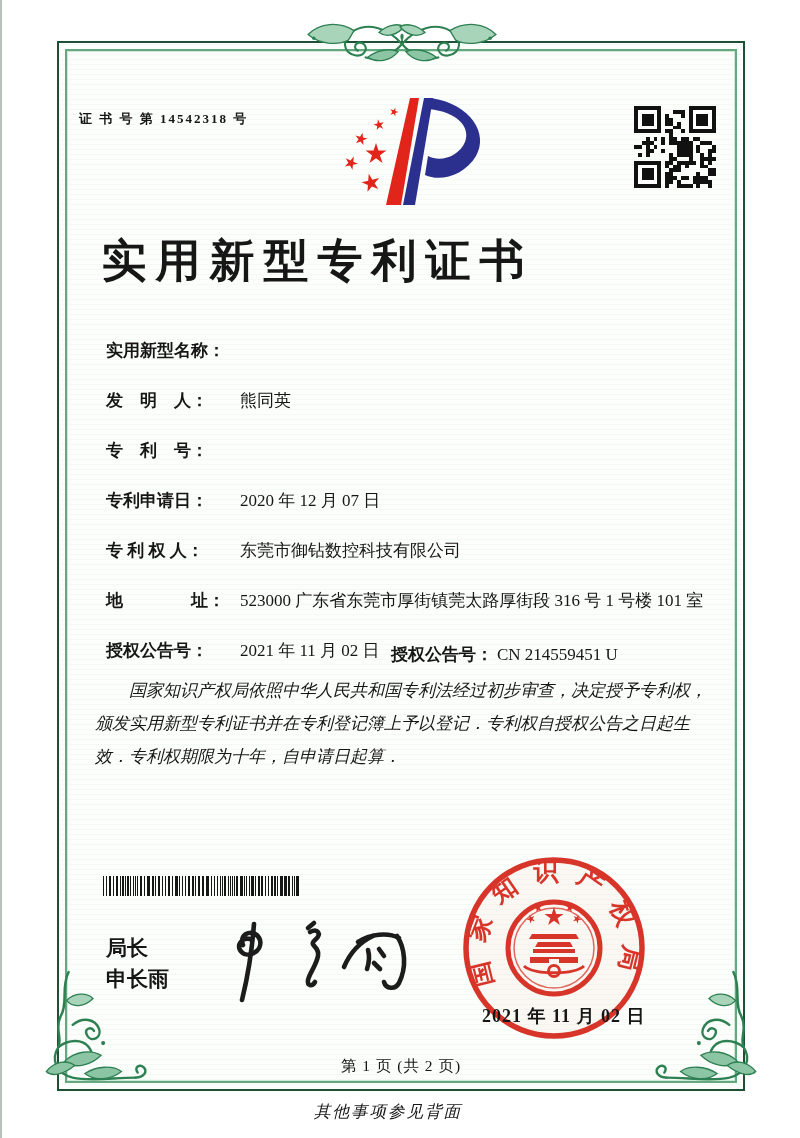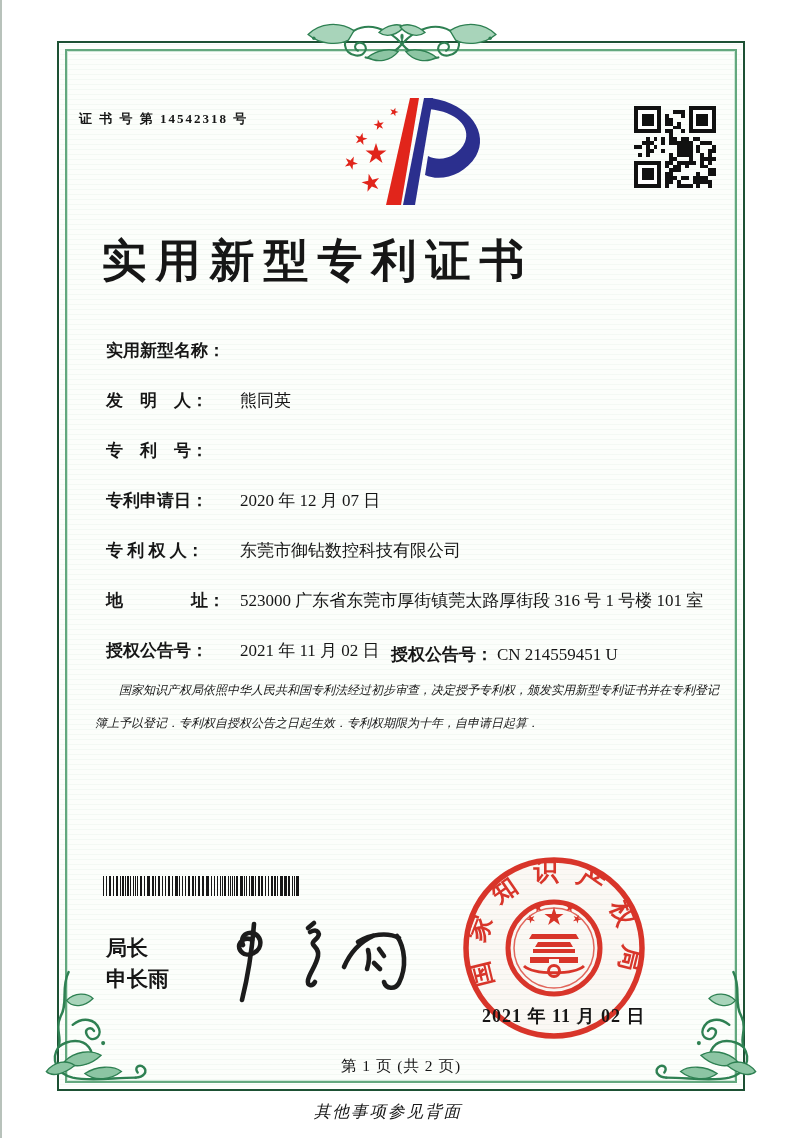--- a/index.html
+++ b/index.html
@@ -20,21 +20,21 @@
   
   .fields{position:absolute;left:106px;top:338px;width:614px;}
   .row{display:flex;line-height:25px;font-size:17px;margin-bottom:25px;position:relative;}
   .row .lbl{flex:0 0 134px;font-weight:bold;white-space:nowrap;}
   .row .val{flex:1;}
   .row.addr{margin-bottom:0;}
   .grant-row{margin-top:25px;}
   .grant-no{position:absolute;left:285px;top:4px;display:flex;}
   .grant-no .lbl{flex:0 0 auto;margin-right:4px;}
   
-  .paras{position:absolute;left:95px;top:674px;width:626px;font-size:12px;font-style:italic;line-height:33px;}
+  .paras{position:absolute;left:95px;top:674px;width:626px;font-size:17px;font-style:italic;line-height:33px;}
   .paras p{margin:0;text-indent:2em;}
   
   .barcode{position:absolute;left:103px;top:876px;width:198px;height:20px;}
   .signatory{position:absolute;left:106px;top:933px;font-size:21px;font-weight:bold;line-height:31px;}
   .signature{position:absolute;left:198px;top:890px;width:220px;height:125px;}
   .seal{position:absolute;left:460px;top:854px;width:188px;height:188px;}
   .seal-date{position:absolute;left:482px;top:1004px;width:170px;font-size:18px;font-weight:bold;letter-spacing:1px;z-index:5;}
   .page-num{position:absolute;left:401px;top:1056px;transform:translateX(-50%);font-size:15.5px;letter-spacing:1px;text-align:right;}
   .back-note{position:absolute;left:388px;top:1101px;transform:translateX(-50%);font-size:16.5px;font-weight:normal;font-style:italic;letter-spacing:2px;}
   

